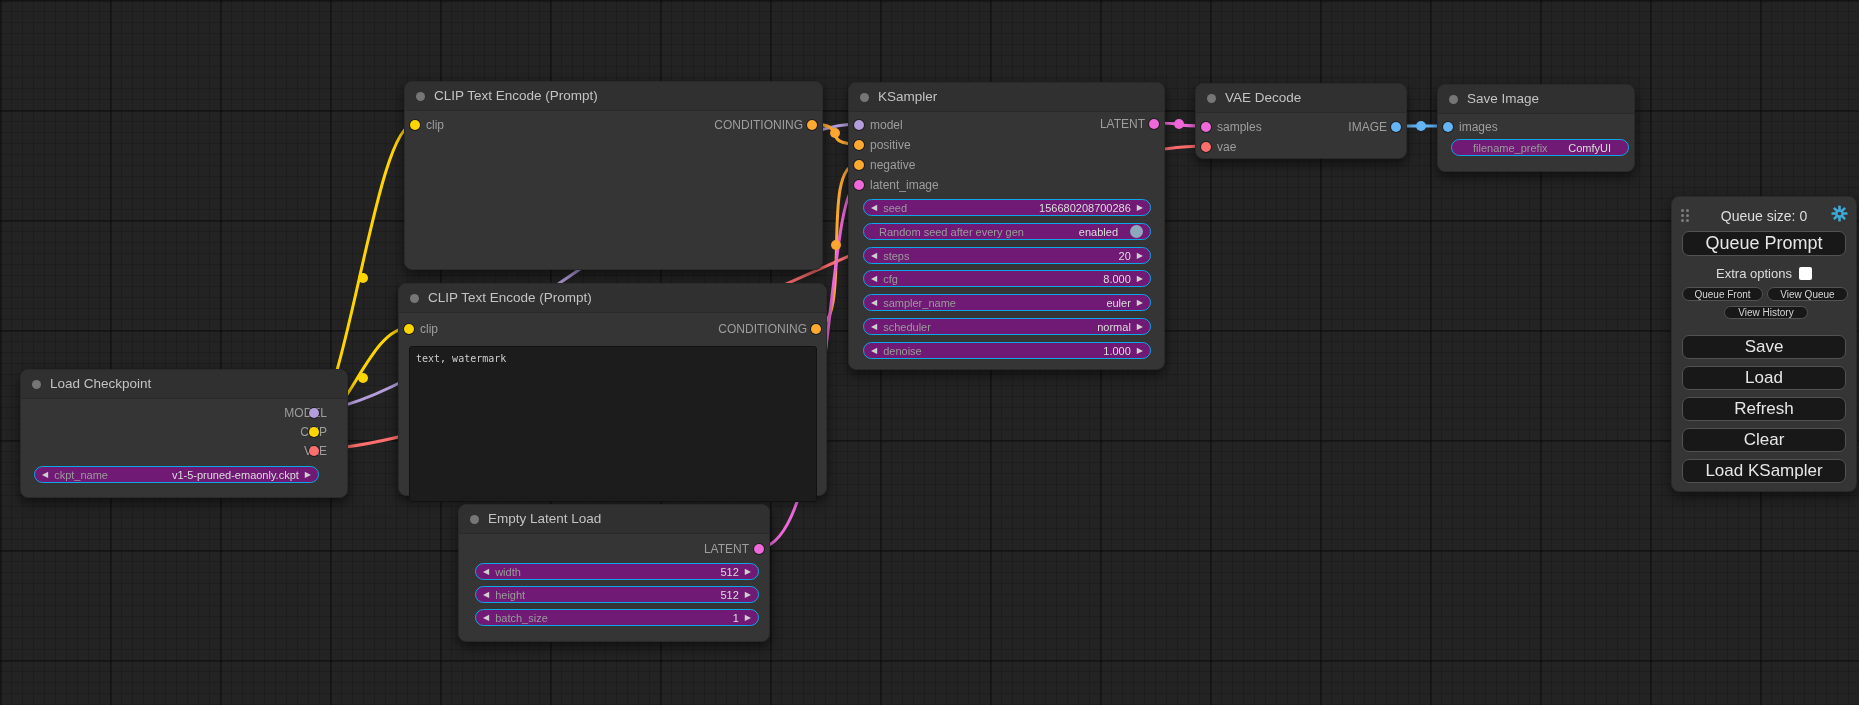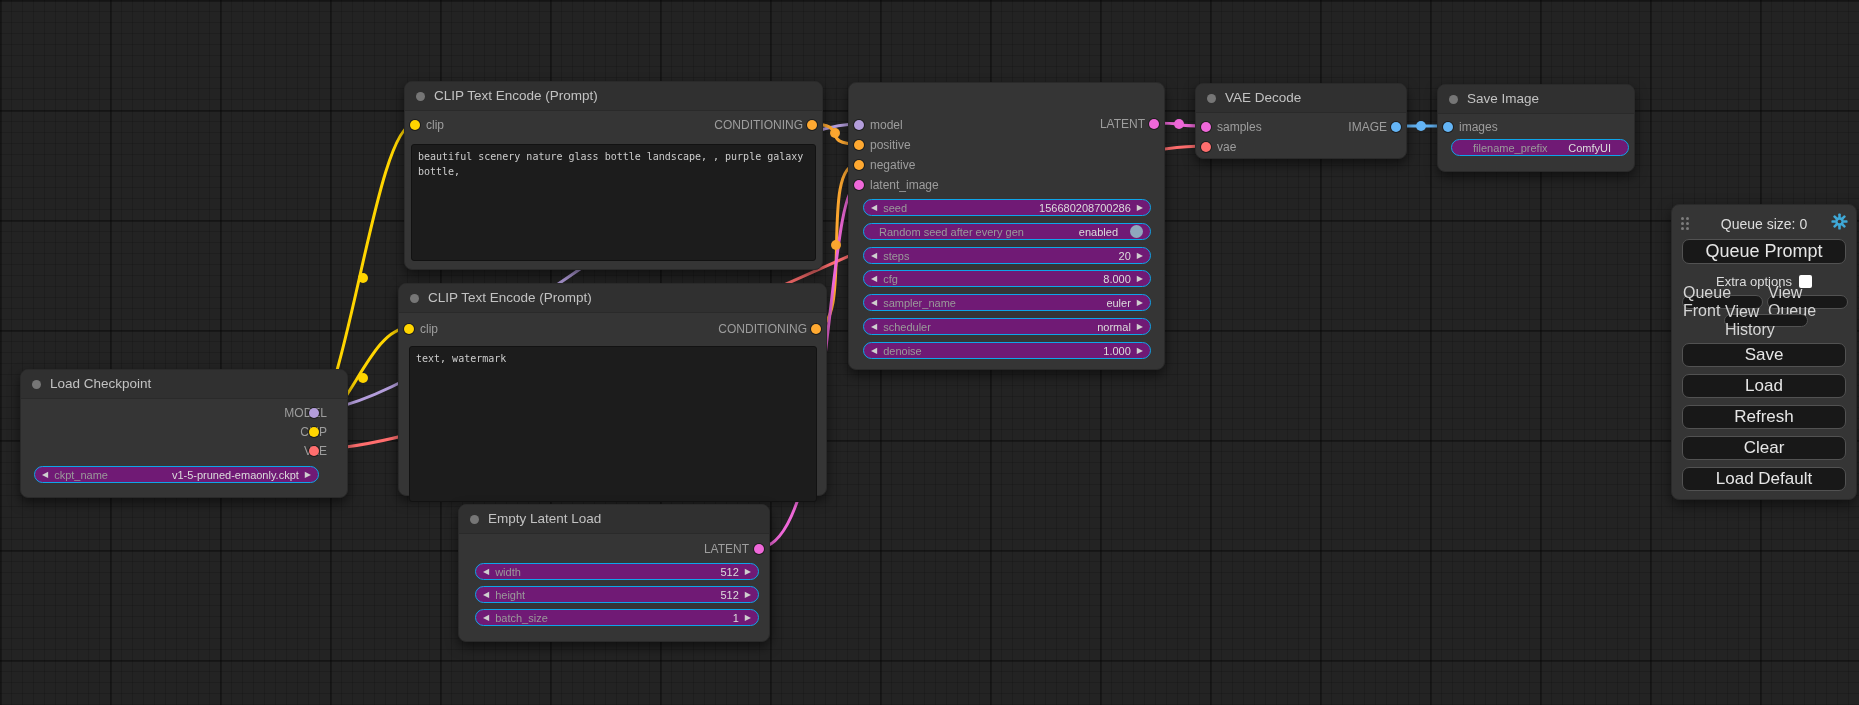--- a/index.html
+++ b/index.html
@@ -37,33 +37,33 @@
   }
   .widget{
     position:absolute;height:17px;background:#701a75;border:1px solid #0ea5e9;border-radius:10px;
     display:flex;align-items:center;padding:0 7px;box-sizing:border-box;font-size:11px;gap:6px;
   }
   .warr{color:#cfcfcf;font-size:8px;line-height:1;}
   .wlabel{color:#9a9a9a;white-space:nowrap;}
   .wval{margin-left:auto;color:#dcdcdc;white-space:nowrap;}
   .toggle-dot{width:13px;height:13px;border-radius:50%;background:#8FA7BD;margin-left:6px;flex:0 0 auto;}
   #queue-panel{
-    position:absolute;left:1671px;top:204px;width:184px;height:294px;background:#353535;
+    position:absolute;left:1671px;top:196px;width:184px;height:294px;background:#353535;
     border:1px solid #2a2a2a;border-radius:8px;box-shadow:0 5px 14px rgba(0,0,0,.55);z-index:2;text-decoration:underline;
   }
   .qheader-title{position:absolute;left:0;right:0;top:11px;text-align:center;font-size:14px;color:#dddddd;}
   .drag-handle{position:absolute;left:9px;top:12px;width:9px;height:13px;display:grid;grid-template-columns:3px 3px;grid-auto-rows:3px;gap:2px;}
   .drag-handle i{background:#7d7d7d;border-radius:50%;}
   .gear{position:absolute;right:8px;top:8px;width:17px;height:17px;}
   .qbtn{
     position:absolute;left:10px;width:162px;background:#181818;border:1px solid #525252;border-radius:7px;
     color:#e6e6e6;display:flex;align-items:center;justify-content:center;cursor:pointer;box-sizing:content-box;
   }
   .qbtn.big{height:22px;font-size:17px;}
-  .qbtn.small{font-size:16px;border-radius:9px;color:#d5d5d5;}
+  .qbtn.small{font-size:10px;border-radius:9px;color:#d5d5d5;}
   .extra-row{position:absolute;left:0;right:0;top:69px;display:flex;align-items:center;justify-content:center;gap:7px;}
   .extra-label{font-size:13px;color:#dddddd;}
   .checkbox{width:13px;height:13px;background:#ffffff;border-radius:2px;}
 </style>
 </head>
 <body>
 
 <div id="canvas">
 
   <svg id="wires" width="1859" height="705">
@@ -115,21 +115,20 @@
 
   <div class="node" style="left:404px;top:81px;width:417px;height:187px;">
     <div class="node-title">
       <span class="collapse-dot"></span>
       <span class="title-text">CLIP Text Encode (Prompt)</span>
     </div>
     <span class="port c-clip" style="left:10px;top:43px;"></span>
     <span class="in-label" style="left:21px;top:43px;">clip</span>
     <span class="out-label" style="right:19px;top:43px;">CONDITIONING</span>
     <span class="port c-cond" style="left:407px;top:43px;"></span>
-    <div class="prompt-box" style="left:6px;top:62px;width:405px;height:117px;">beautiful scenery nature glass bottle landscape, , purple galaxy bottle,</div>
   </div>
 
   <div class="node" style="left:398px;top:283px;width:427px;height:211px;">
     <div class="node-title">
       <span class="collapse-dot"></span>
       <span class="title-text">CLIP Text Encode (Prompt)</span>
     </div>
     <span class="port c-clip" style="left:10px;top:45px;"></span>
     <span class="in-label" style="left:21px;top:45px;">clip</span>
     <span class="out-label" style="right:19px;top:45px;">CONDITIONING</span>
@@ -158,20 +157,24 @@
     </div>
     <div class="widget" style="left:16px;top:104px;width:284px;">
       <span class="warr">◀</span>
       <span class="wlabel">batch_size</span>
       <span class="wval">1</span>
       <span class="warr">▶</span>
     </div>
   </div>
 
   <div class="node" style="left:848px;top:82px;width:315px;height:286px;">
+    <div class="node-title">
+      <span class="collapse-dot"></span>
+      <span class="title-text">KSampler</span>
+    </div>
     <span class="port c-model" style="left:10px;top:42px;"></span>
     <span class="in-label" style="left:21px;top:42px;">model</span>
     <span class="out-label" style="right:19px;top:41px;">LATENT</span>
     <span class="port c-latent" style="left:305px;top:41px;"></span>
     <span class="port c-cond" style="left:10px;top:62px;"></span>
     <span class="in-label" style="left:21px;top:62px;">positive</span>
     <span class="port c-cond" style="left:10px;top:82px;"></span>
     <span class="in-label" style="left:21px;top:82px;">negative</span>
     <span class="port c-latent" style="left:10px;top:102px;"></span>
     <span class="in-label" style="left:21px;top:102px;">latent_image</span>
@@ -280,16 +283,16 @@
     </div>
 
     <div class="qbtn small" style="top:90px;left:10px;width:79px;height:12px;">Queue Front</div>
     <div class="qbtn small" style="top:90px;left:95px;width:79px;height:12px;">View Queue</div>
     <div class="qbtn small" style="top:109px;left:52px;width:82px;height:11px;">View History</div>
 
     <div class="qbtn big" style="top:138px;">Save</div>
     <div class="qbtn big" style="top:169px;">Load</div>
     <div class="qbtn big" style="top:200px;">Refresh</div>
     <div class="qbtn big" style="top:231px;height:22px;">Clear</div>
-    <div class="qbtn big" style="top:262px;height:22px;">Load Default</div>
+    <div class="qbtn big" style="top:262px;height:22px;">Load KSampler</div>
   </div>
 
 </div>
 
 </body></html>

